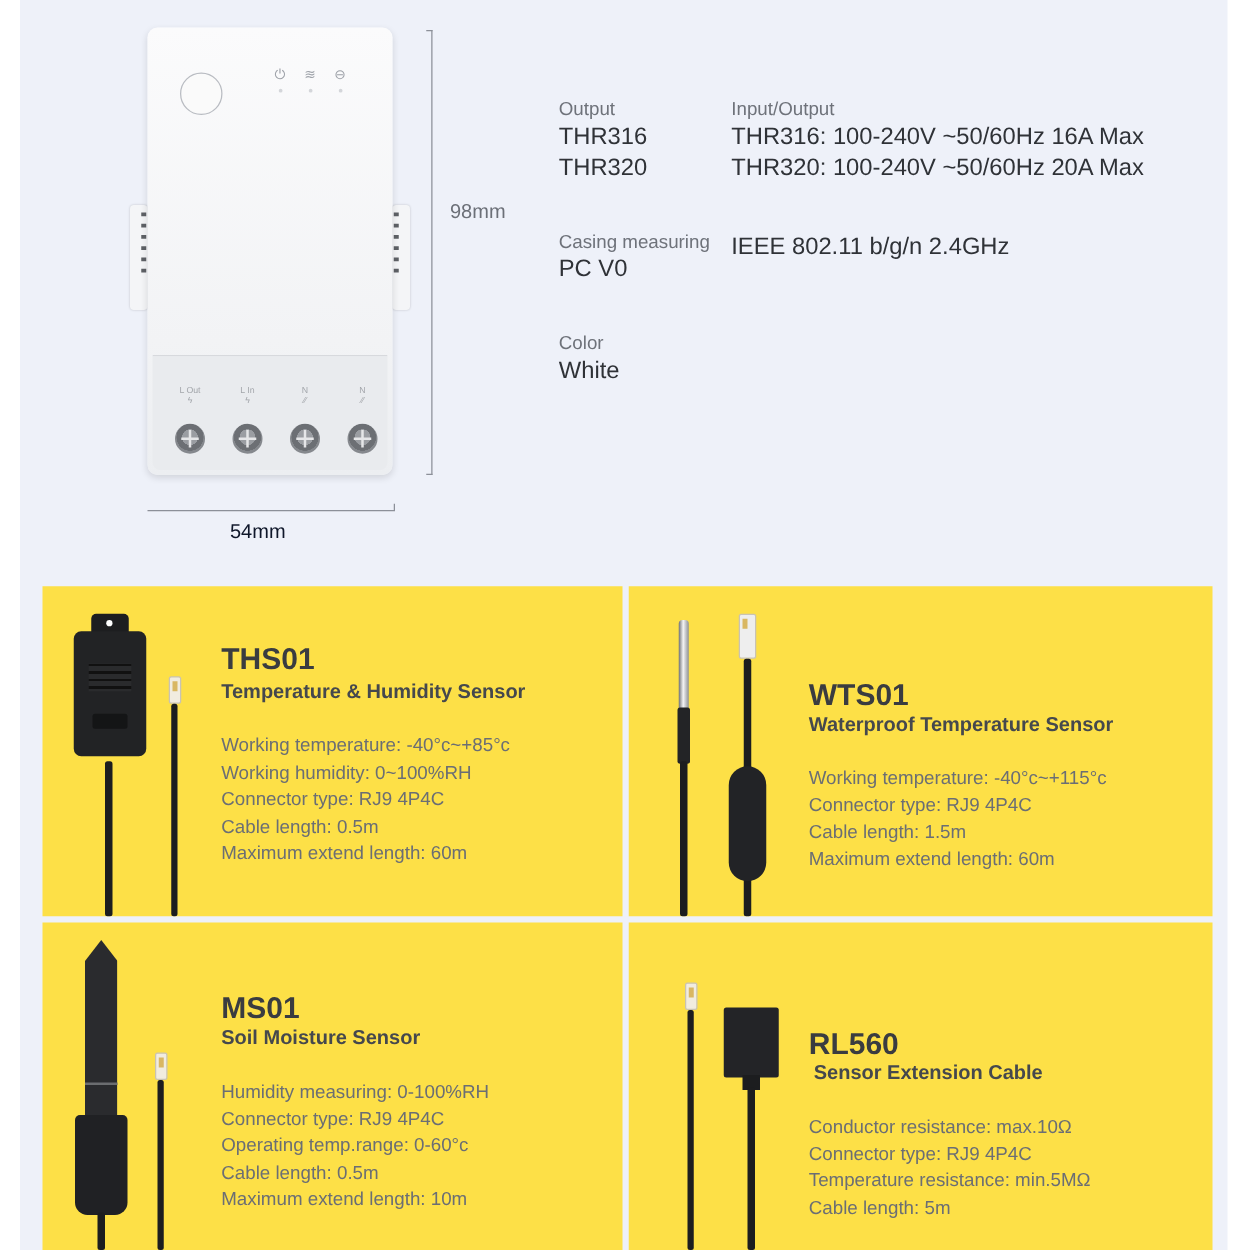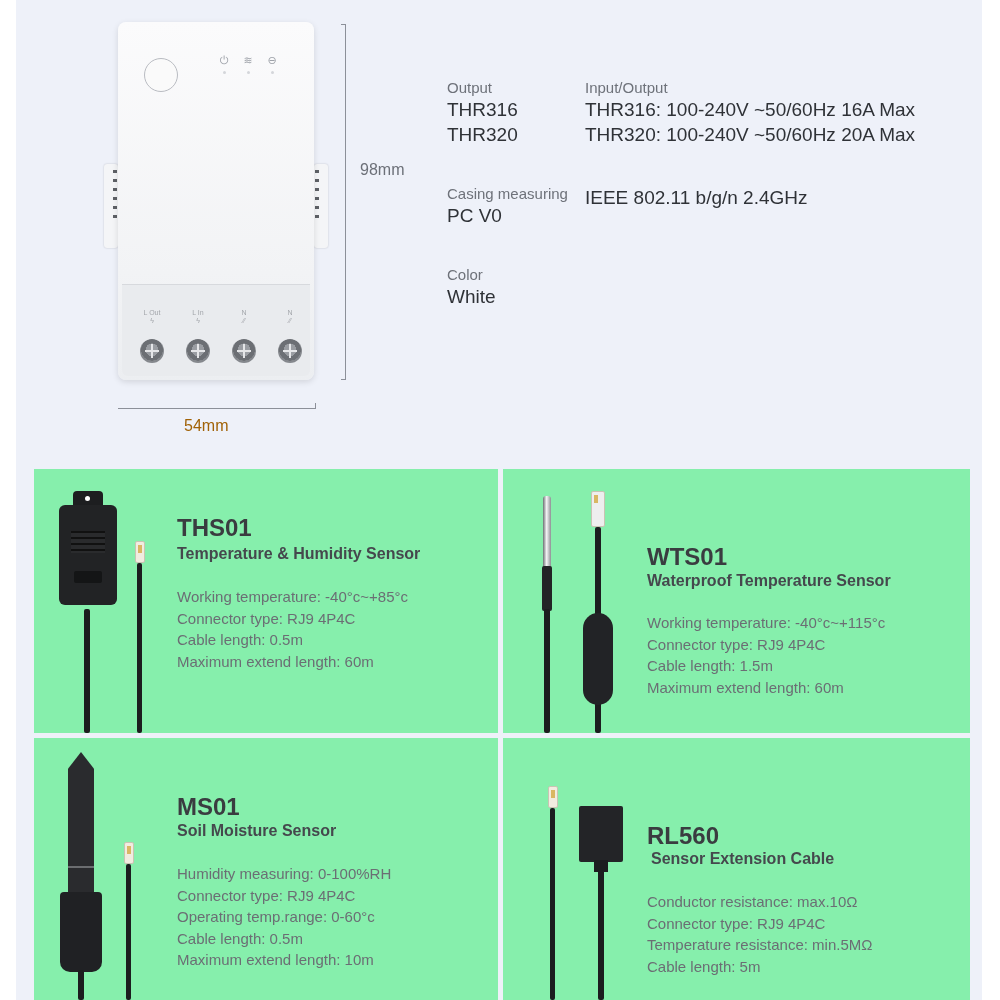--- a/index.html
+++ b/index.html
@@ -51,29 +51,29 @@
   .clip.right { left: 314px; }
   .clip i { display: block; width: 4px; height: 3px; background: #5e6166; margin: 6px 0 0 9px; }
   .clip.right i { margin-left: 1px; }
 
   .dim-v-line { position: absolute; left: 345px; top: 24px; width: 1px; height: 356px; background: #8c9099; }
   .dim-v-line::before, .dim-v-line::after { content: ""; position: absolute; left: -4px; width: 5px; height: 1px; background: #8c9099; }
   .dim-v-line::before { top: 0; } .dim-v-line::after { bottom: 0; }
   .dim-v-label { position: absolute; left: 360px; top: 161px; font-size: 16px; color: #6c7078; }
   .dim-h-line { position: absolute; left: 118px; top: 408px; width: 198px; height: 1px; background: #8c9099; }
   .dim-h-line::after { content: ""; position: absolute; right: 0; top: -5px; width: 1px; height: 5px; background: #8c9099; }
-  .dim-h-label { position: absolute; left: 184px; top: 417px; font-size: 16px; color: #a16207; }
+  .dim-h-label { position: absolute; left: 184px; top: 417px; font-size: 16px; color: #0f172a; }
 
   .spec { position: absolute; }
   .spec .k { font-size: 15px; color: #6e727a; line-height: 18px; display: block; }
   .spec .v { font-size: 19px; color: #2f3237; line-height: 25px; display: block; }
 
   
   .card {
-    position: absolute; background: #86efac;
+    position: absolute; background: #fde047;
   }
   .card .title { position: absolute; font-size: 24px; font-weight: bold; color: #3a3c40; line-height: 28px; }
   .card .subtitle { position: absolute; font-size: 16px; font-weight: bold; color: #45484d; line-height: 20px; }
   .card .specs { position: absolute; font-size: 15px; color: #6b6e74; line-height: 21.5px; }
   .card .specs span { display: block; white-space: nowrap; }
 
   .cable { position: absolute; width: 6px; background: #1c1d1f; border-radius: 2px; }
   .rj { position: absolute; width: 10px; height: 22px; background: #f1ece0; border: 1px solid #c9c3b3; border-radius: 2px; }
   .rj::after { content: ""; position: absolute; left: 2px; top: 3px; width: 4px; height: 8px; background: #d9b763; }
 </style>
@@ -169,20 +169,21 @@
     <div style="position:absolute; left:15px; top:80px; width:28px; height:12px; background:#141516; border-radius:2px;"></div>
   </div>
   <div class="cable" style="left:50px; top:140px; width:6px; height:124px;"></div>
   <div class="rj" style="left:101px; top:72px;"></div>
   <div class="cable" style="left:103px; top:94px; width:5px; height:170px;"></div>
 
   <div class="title" style="left:143px; top:45px;">THS01</div>
   <div class="subtitle" style="left:143px; top:75px;">Temperature &amp; Humidity Sensor</div>
   <div class="specs" style="left:143px; top:117px;">
     <span>Working temperature: -40°c~+85°c</span>
+    <span>Working humidity: 0~100%RH</span>
     <span>Connector type: RJ9 4P4C</span>
     <span>Cable length: 0.5m</span>
     <span>Maximum extend length: 60m</span>
   </div>
 </div>
 
 <div class="card" style="left:503px; top:469px; width:467px; height:264px;">
   <div style="position:absolute; left:40px; top:27px; width:8px; height:72px; background:linear-gradient(90deg,#6d6f73,#f4f4f5 45%,#8d9094); border-radius:3px 3px 0 0;"></div>
   <div style="position:absolute; left:39px; top:97px; width:10px; height:45px; background:#232426; border-radius:2px;"></div>
   <div class="cable" style="left:41px; top:140px; width:6px; height:124px;"></div>

